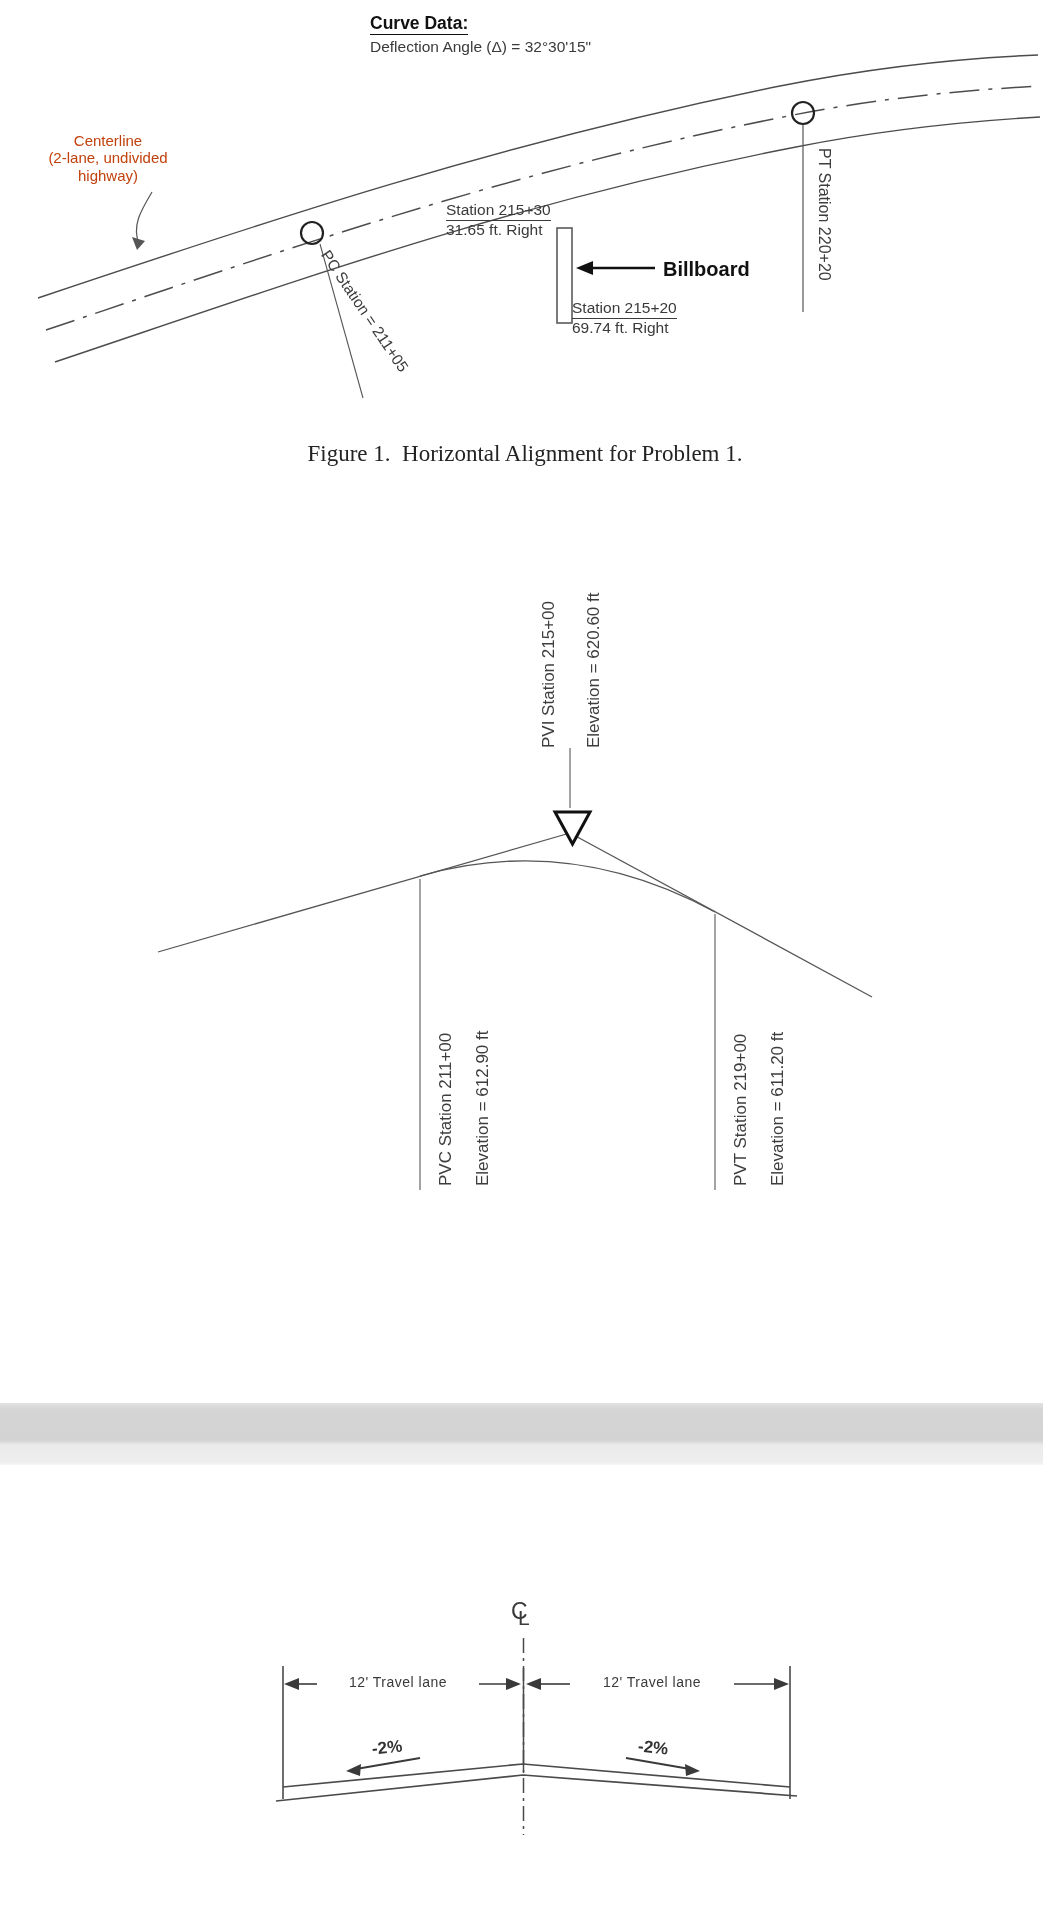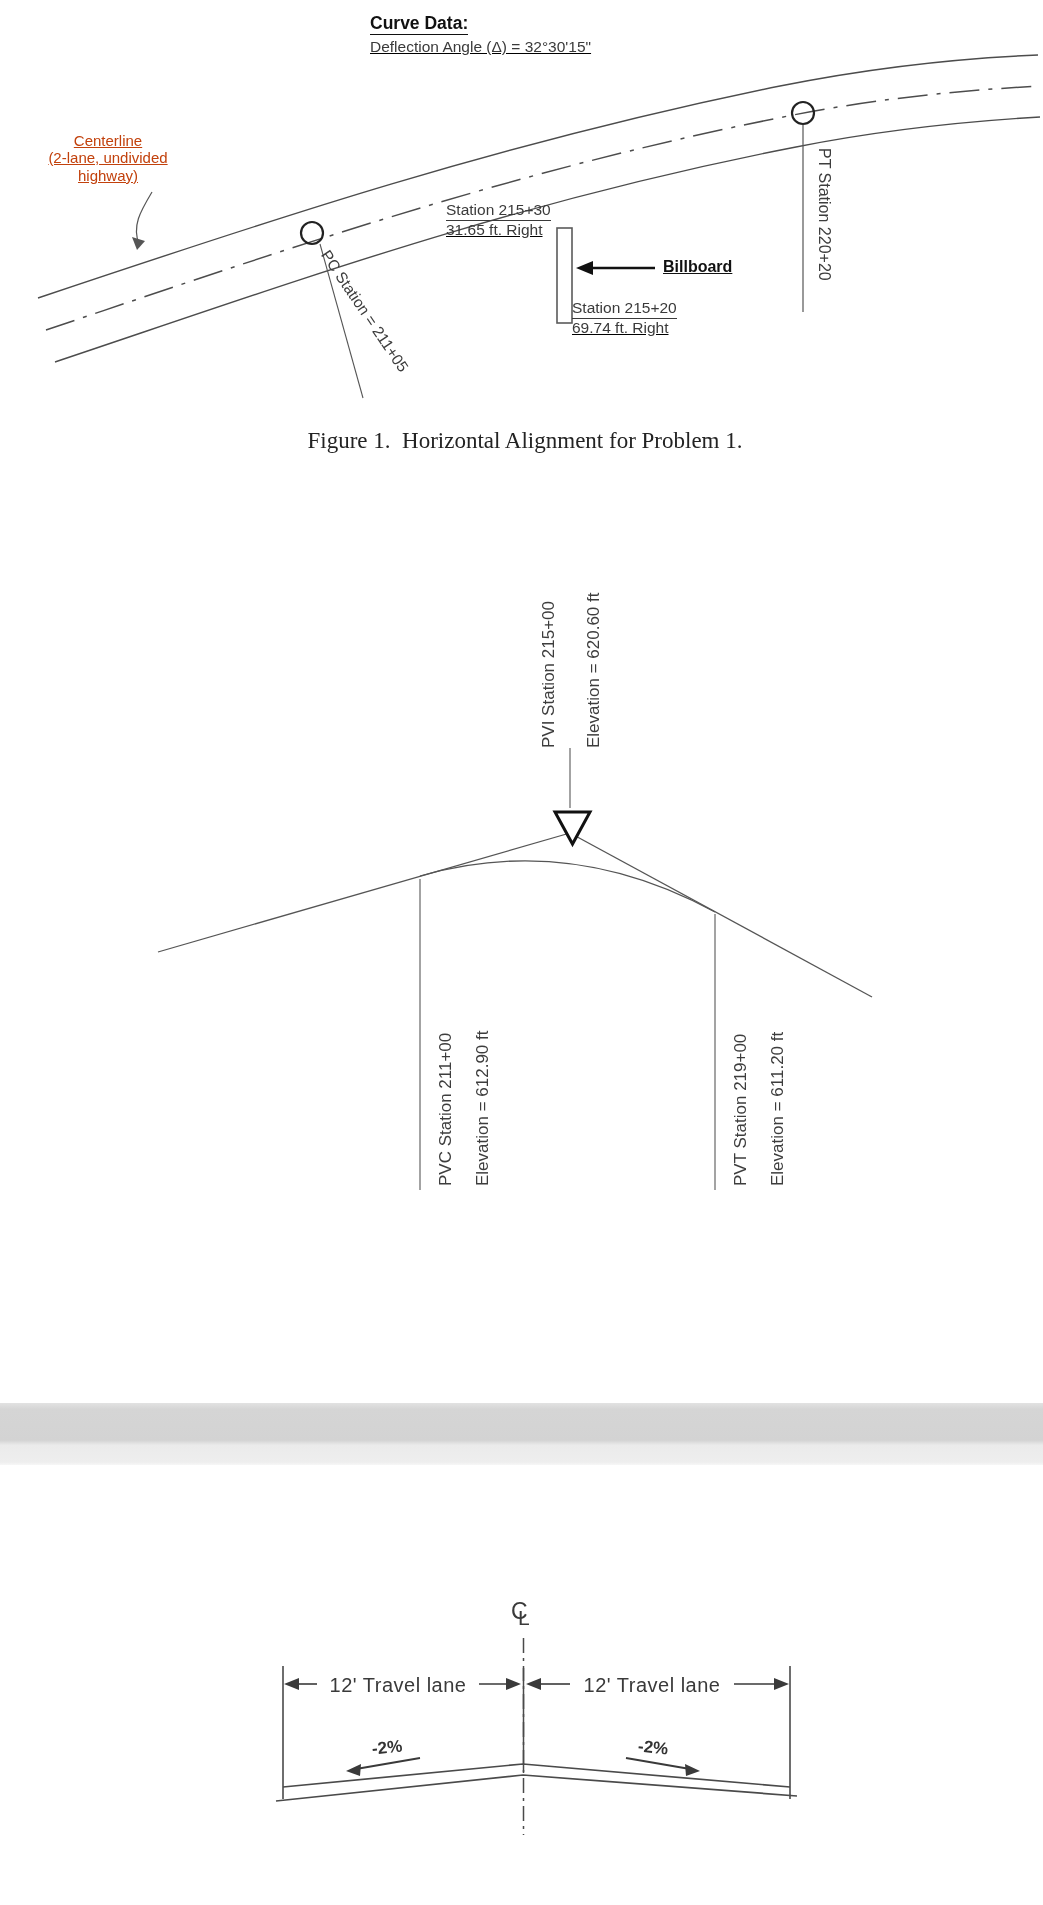--- a/index.html
+++ b/index.html
@@ -1,19 +1,19 @@
 <!DOCTYPE html>
 <html><head>
 <meta charset="utf-8">
 <style>
   * { margin:0; padding:0; box-sizing:border-box; }
   body { background:#fff; font-family:"Liberation Sans", sans-serif; }
   #page { position:relative; width:1043px; height:1905px; background:#ffffff; overflow:hidden; }
 
-  .abs { position:absolute;text-decoration:underline; }
+  .abs { position:absolute; }
   svg.layer { position:absolute; left:0; top:0; }
 
   
   .draft { color:#3a3a3a; font-family:"Liberation Sans", sans-serif; font-size:15.5px; line-height:1.15; white-space:nowrap; }
   .draft.small { font-size:15px; }
   .underlined { border-bottom:1.4px solid #3a3a3a; padding-bottom:1px; display:inline-block; }
   .bold { font-weight:bold; color:#111; }
 
   
   .rot-ccw { position:absolute; transform:rotate(-90deg); transform-origin:0 0; color:#3d3d3d; font-size:17px; white-space:nowrap; }
@@ -22,21 +22,21 @@
 
   .caption { position:absolute; left:0; width:100%; text-align:center;
              font-family:"Liberation Serif", serif; font-size:23px; color:#232323;
              white-space:pre-wrap; }
 
   .centerline-note { text-align:center; color:#c2410c; }
 
   .divider { position:absolute; left:0; width:100%; height:62px;
              background:linear-gradient(to bottom,#e2e2e2 0%, #d5d5d5 10%, #d3d3d3 60%, #ebebeb 68%, #eeeeee 95%, #f7f7f7 100%); }
 
-  .dim-label { position:absolute; text-align:center; font-size:20px; color:#3a3a3a; white-space:nowrap; letter-spacing:0.5px; }
+  .dim-label { position:absolute; text-align:center; font-size:14px; color:#3a3a3a; white-space:nowrap; letter-spacing:0.5px; }
   .slope-label { position:absolute; font-size:17px; font-weight:600; color:#333; white-space:nowrap; }
 
   .cl-symbol { position:absolute; width:30px; height:34px; color:#3a3a3a; }
   .cl-symbol .c { position:absolute; left:0; top:0; font-size:23px; }
   .cl-symbol .l { position:absolute; left:7px; top:8px; font-size:21px; }
 </style>
 </head>
 <body>
 
 <div id="page">
@@ -74,28 +74,28 @@
   </div>
 
   <div class="rot-diag" style="left:332px; top:247px;">PC Station = 211+05</div>
   <div class="rot-cw" style="left:833px; top:148px;">PT Station 220+20</div>
 
   <div class="abs" style="left:446px; top:201px;">
     <div class="draft"><span class="underlined">Station 215+30</span></div>
     <div class="draft">31.65 ft. Right</div>
   </div>
 
-  <div class="abs draft bold" style="left:663px; top:258px; font-size:16px;">Billboard</div>
+  <div class="abs draft bold" style="left:663px; top:258px; font-size:20px;">Billboard</div>
 
   <div class="abs" style="left:559px; top:299px;margin-left:13px;">
     <div class="draft"><span class="underlined">Station 215+20</span></div>
     <div class="draft">69.74 ft. Right</div>
   </div>
 
-  <div class="caption" style="top:428px;padding-left:7px;">Figure 1.  Horizontal Alignment for Problem 1.</div>
+  <div class="caption" style="top:441px;padding-left:7px;">Figure 1.  Horizontal Alignment for Problem 1.</div>
 
   <svg class="layer" style="top:500px;" width="1043" height="760" viewBox="0 500 1043 760">
 
     <line x1="158" y1="952" x2="570" y2="833" stroke="#555" stroke-width="1.3"></line>
     <line x1="570" y1="833" x2="872" y2="997" stroke="#555" stroke-width="1.3"></line>
 
     <path d="M 420 876 Q 570 833 715 912" fill="none" stroke="#555" stroke-width="1.3"></path>
 
     <line x1="570" y1="748" x2="570" y2="808" stroke="#666" stroke-width="1.2"></line>
     <polygon points="555,812 590,812 572.5,844" fill="#fff" stroke="#111" stroke-width="3"></polygon>

